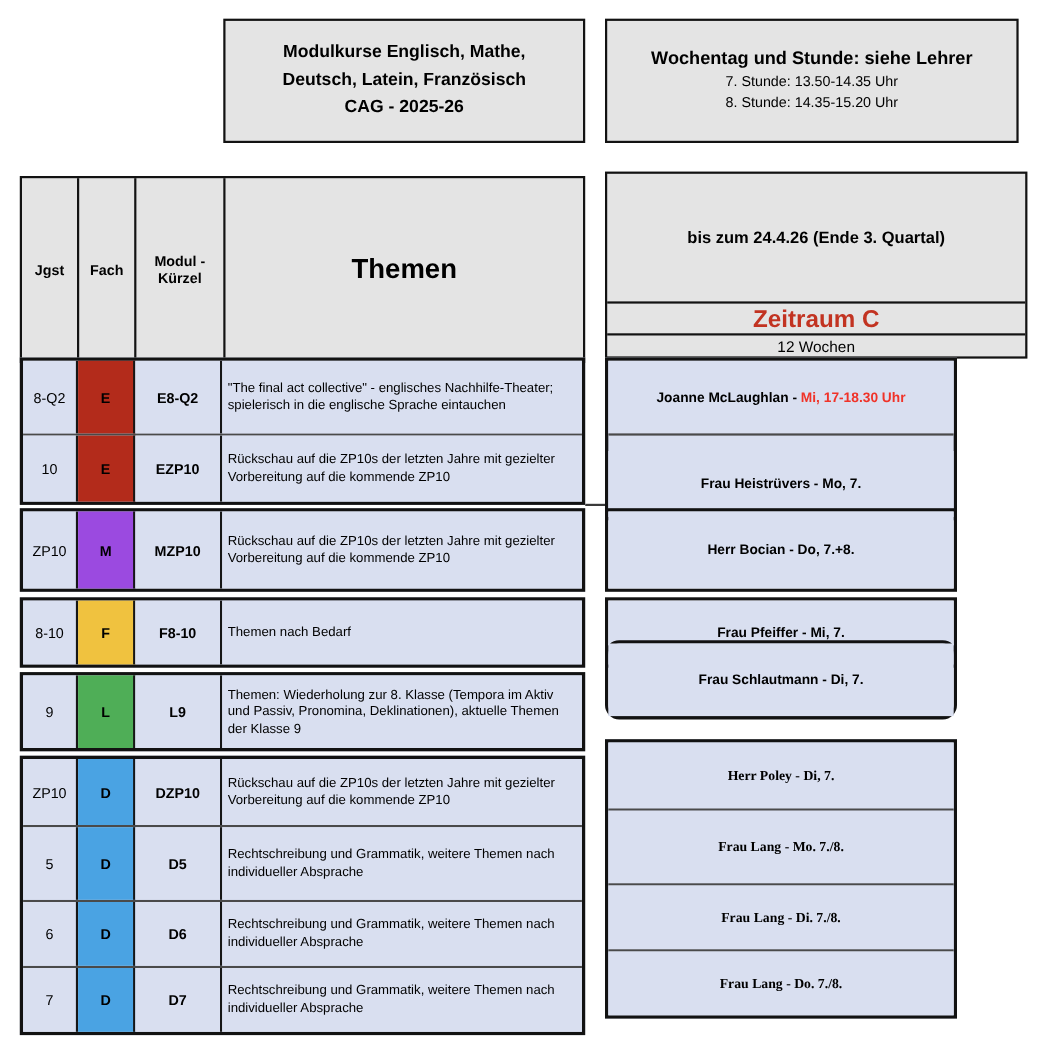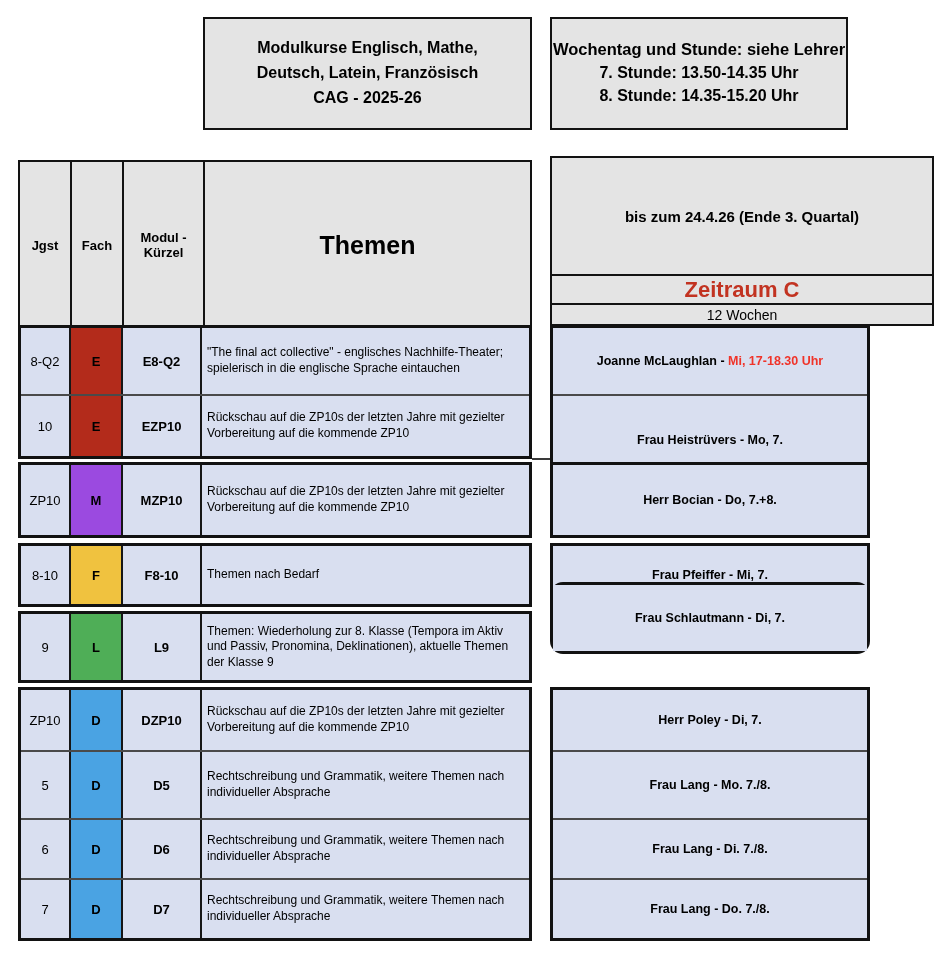--- a/index.html
+++ b/index.html
@@ -1,23 +1,23 @@
 <!DOCTYPE html>
 <html style="--header-bg: #e4e4e4; --row-bg: #d9dff0; --border-dark: #121212; --divider: #4a4a4a; --period-red: #c23321; --highlight-red: #f03329; --fach-e: #b32b1b; --fach-m: #9b4ae0; --fach-f: #f0c23f; --fach-l: #4fae57; --fach-d: #4aa3e3;"><head>
 <meta charset="utf-8">
 <style>
   html,body{margin:0;padding:0;background:#ffffff;}
   body{width:944px;height:966px;font-family:"Liberation Sans",sans-serif;color:#000;}
   .canvas{position:relative;width:944px;height:966px;background:#fff;overflow:hidden;}
 
   .box{position:absolute;box-sizing:border-box;background:var(--header-bg);border:2px solid var(--border-dark);}
   .title-box{left:203px;top:17px;width:329px;height:113px;display:flex;align-items:center;justify-content:center;text-align:center;font-weight:bold;font-size:16px;line-height:1.55;white-space:pre-line;}
-  .info-box{left:550px;top:17px;width:298px;height:113px;display:flex;flex-direction:column;align-items:center;justify-content:center;text-align:center;}
+  .info-box{left:550px;top:17px;width:376px;height:113px;display:flex;flex-direction:column;align-items:center;justify-content:center;text-align:center;}
   .info-title{font-weight:bold;font-size:16.5px;margin-bottom:2px;}
-  .info-line{font-weight:bold;font-size:16px;line-height:1.45;}
+  .info-line{font-weight:normal;font-size:13px;line-height:1.45;}
 
   
   .lheader{left:18px;top:148px;width:514px;height:170px;display:grid;grid-template-columns:52px 52px 81px 1fr;border:2px solid var(--border-dark);margin-top:12px;}
   .lheader .hcell{box-sizing:border-box;border-right:2px solid var(--border-dark);display:flex;align-items:center;justify-content:center;text-align:center;font-weight:bold;font-size:13px;white-space:pre-line;}
   .lheader .hcell:last-child{border-right:none;}
   .lheader .themen-h{font-size:25px;}
 
   
   .rheader{left:550px;top:156px;width:384px;height:170px;display:flex;flex-direction:column;border:2px solid var(--border-dark);}
   .rheader .deadline{height:116px;display:flex;align-items:center;justify-content:center;font-weight:bold;font-size:15px;border-bottom:2px solid var(--border-dark);}
@@ -160,21 +160,21 @@
       <span>Frau Pfeiffer  - Mi, 7.</span>
     </div>
   </div>
 
   <div class="rgroup" style="top:582px;border-radius:13px;">
     <div class="rrow" style="height:66px;">
       <span>Frau Schlautmann - Di, 7.</span>
     </div>
   </div>
 
-  <div class="rgroup" style="top:687px;">
+  <div class="rgroup" style="top:672px;font-family:Liberation Serif, serif;">
     <div class="rrow" style="height:60px;">
       <span>Herr Poley  - Di, 7.</span>
     </div>
     <div class="rrow" style="height:66px;">
       <span>Frau Lang - Mo. 7./8.</span>
     </div>
     <div class="rrow" style="height:58px;">
       <span>Frau Lang - Di. 7./8.</span>
     </div>
     <div class="rrow" style="height:58px;">

